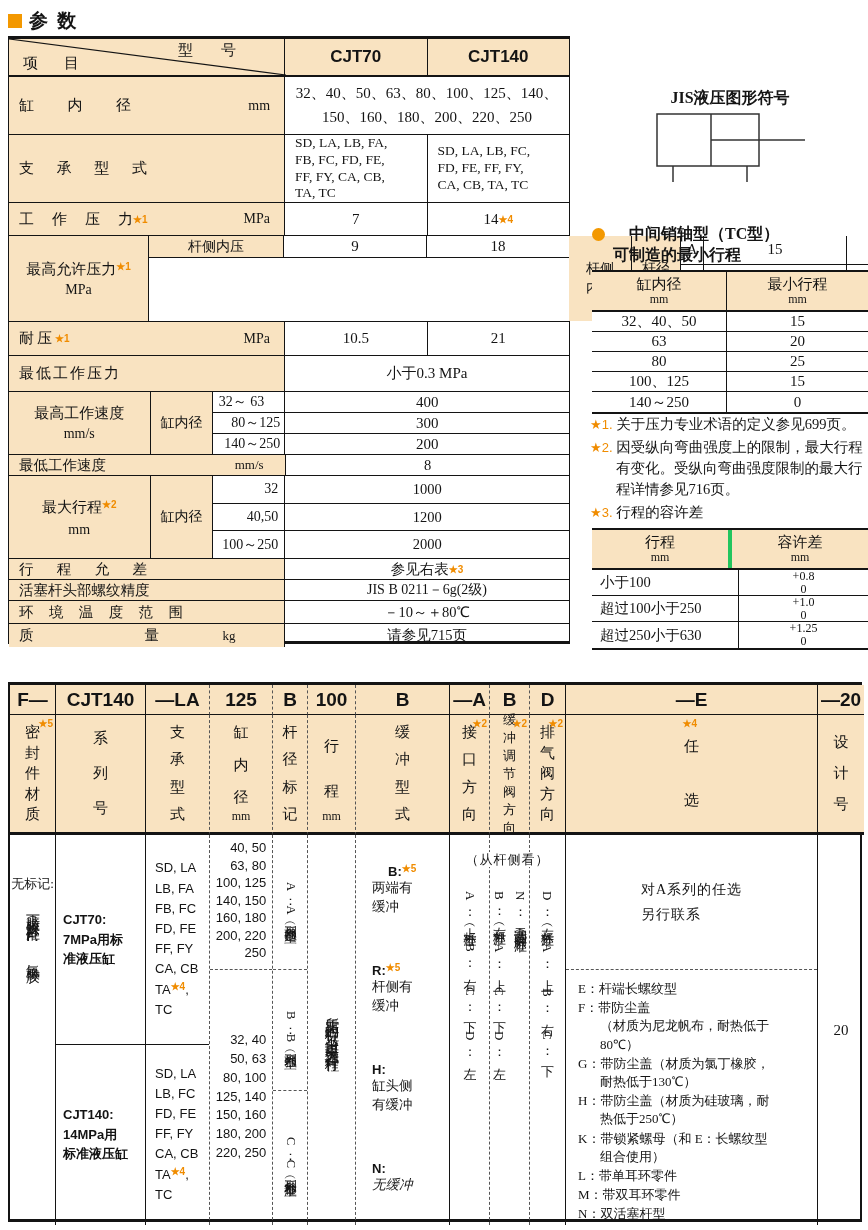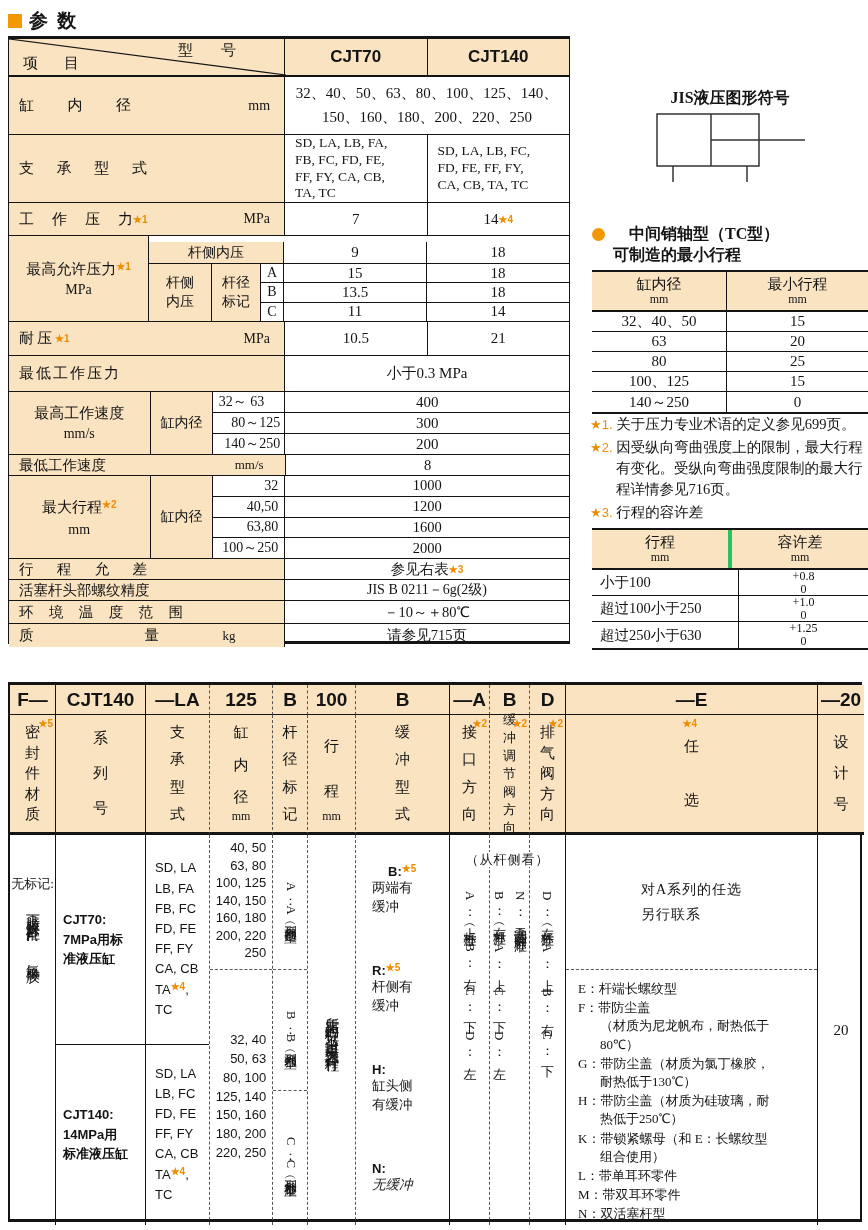--- a/index.html
+++ b/index.html
@@ -130,21 +130,21 @@
       <span>14</span>
         <span class="star">★4</span>
     </div>
   </div>
 
   <div class="prow" style="height:86px;">
     <div class="cell bg br" style="width:142px; flex-direction:column; line-height:1.4;">
       <div><span style="font-size:15px;">最高允许压力</span><span class="star">★1</span></div>
       <div class="unit">MPa</div>
     </div>
-    <div style="width:420px; display:flex; flex-direction:column;margin-top:6px;">
+    <div style="width:420px; display:flex; flex-direction:row;">
       <div style="display:flex; height:22px;" class="bb">
         <div class="cell bg br" style="width:135px; font-size:14px;">杆侧内压</div>
         <div class="cell val br" style="width:143px;">9</div>
         <div class="cell val" style="width:142px;">18</div>
       </div>
       <div style="display:flex; flex:1;">
         <div class="cell bg br pre" style="width:63px; font-size:14px; text-align:center; line-height:1.3;">杆侧
 内压</div>
         <div class="cell bg br pre" style="width:49px; font-size:14px; text-align:center; line-height:1.3;">杆径
 标记</div>
@@ -222,24 +222,20 @@
     <div class="cell bg br" style="width:63px; font-size:14px;">缸内径</div>
     <div style="width:357px; display:flex; flex-direction:column;">
       <div style="display:flex; flex:1;" class="bb">
         <div class="cell br" style="width:72px; font-size:14px; justify-content:flex-end; padding-right:6px;">32</div>
         <div class="cell val" style="flex:1; font-size:14.5px;">1000</div>
       </div>
       <div style="display:flex; flex:1;" class="bb">
         <div class="cell br" style="width:72px; font-size:14px; justify-content:flex-end; padding-right:6px;">40,50</div>
         <div class="cell val" style="flex:1; font-size:14.5px;">1200</div>
       </div>
-      <div style="display:flex; flex:1;" class="bb">
-        <div class="cell br" style="width:72px; font-size:14px; justify-content:flex-end; padding-right:6px;">63,80</div>
-        <div class="cell val" style="flex:1; font-size:14.5px;">1600</div>
-      </div>
       <div style="display:flex; flex:1;">
         <div class="cell br" style="width:72px; font-size:14px; justify-content:flex-end; padding-right:6px;">100～250</div>
         <div class="cell val" style="flex:1; font-size:14.5px;">2000</div>
       </div>
     </div>
   </div>
 
   <div class="prow" style="height:21px;">
     <div class="cell bg br lbl" style="width:277px;">
       <div class="jrow" style="width:128px; font-size:14.5px;">

